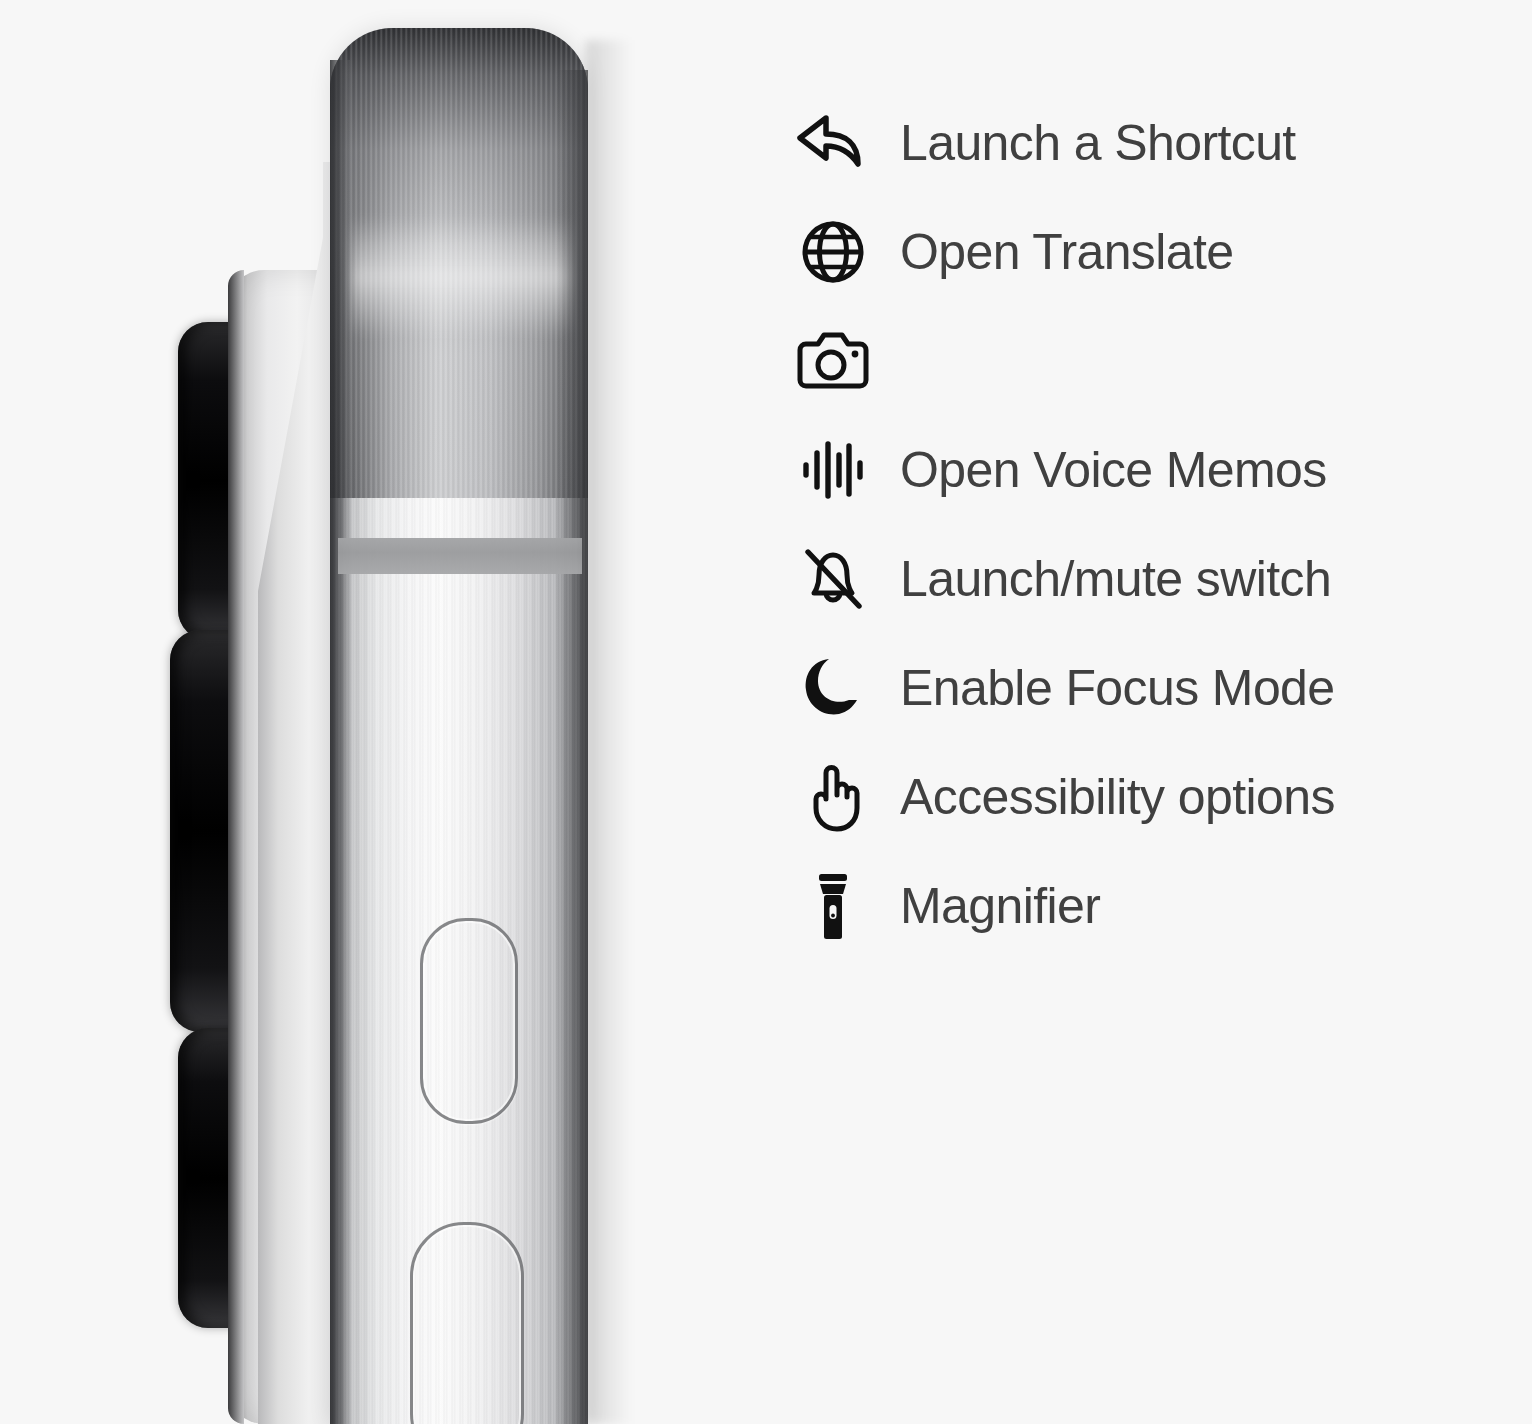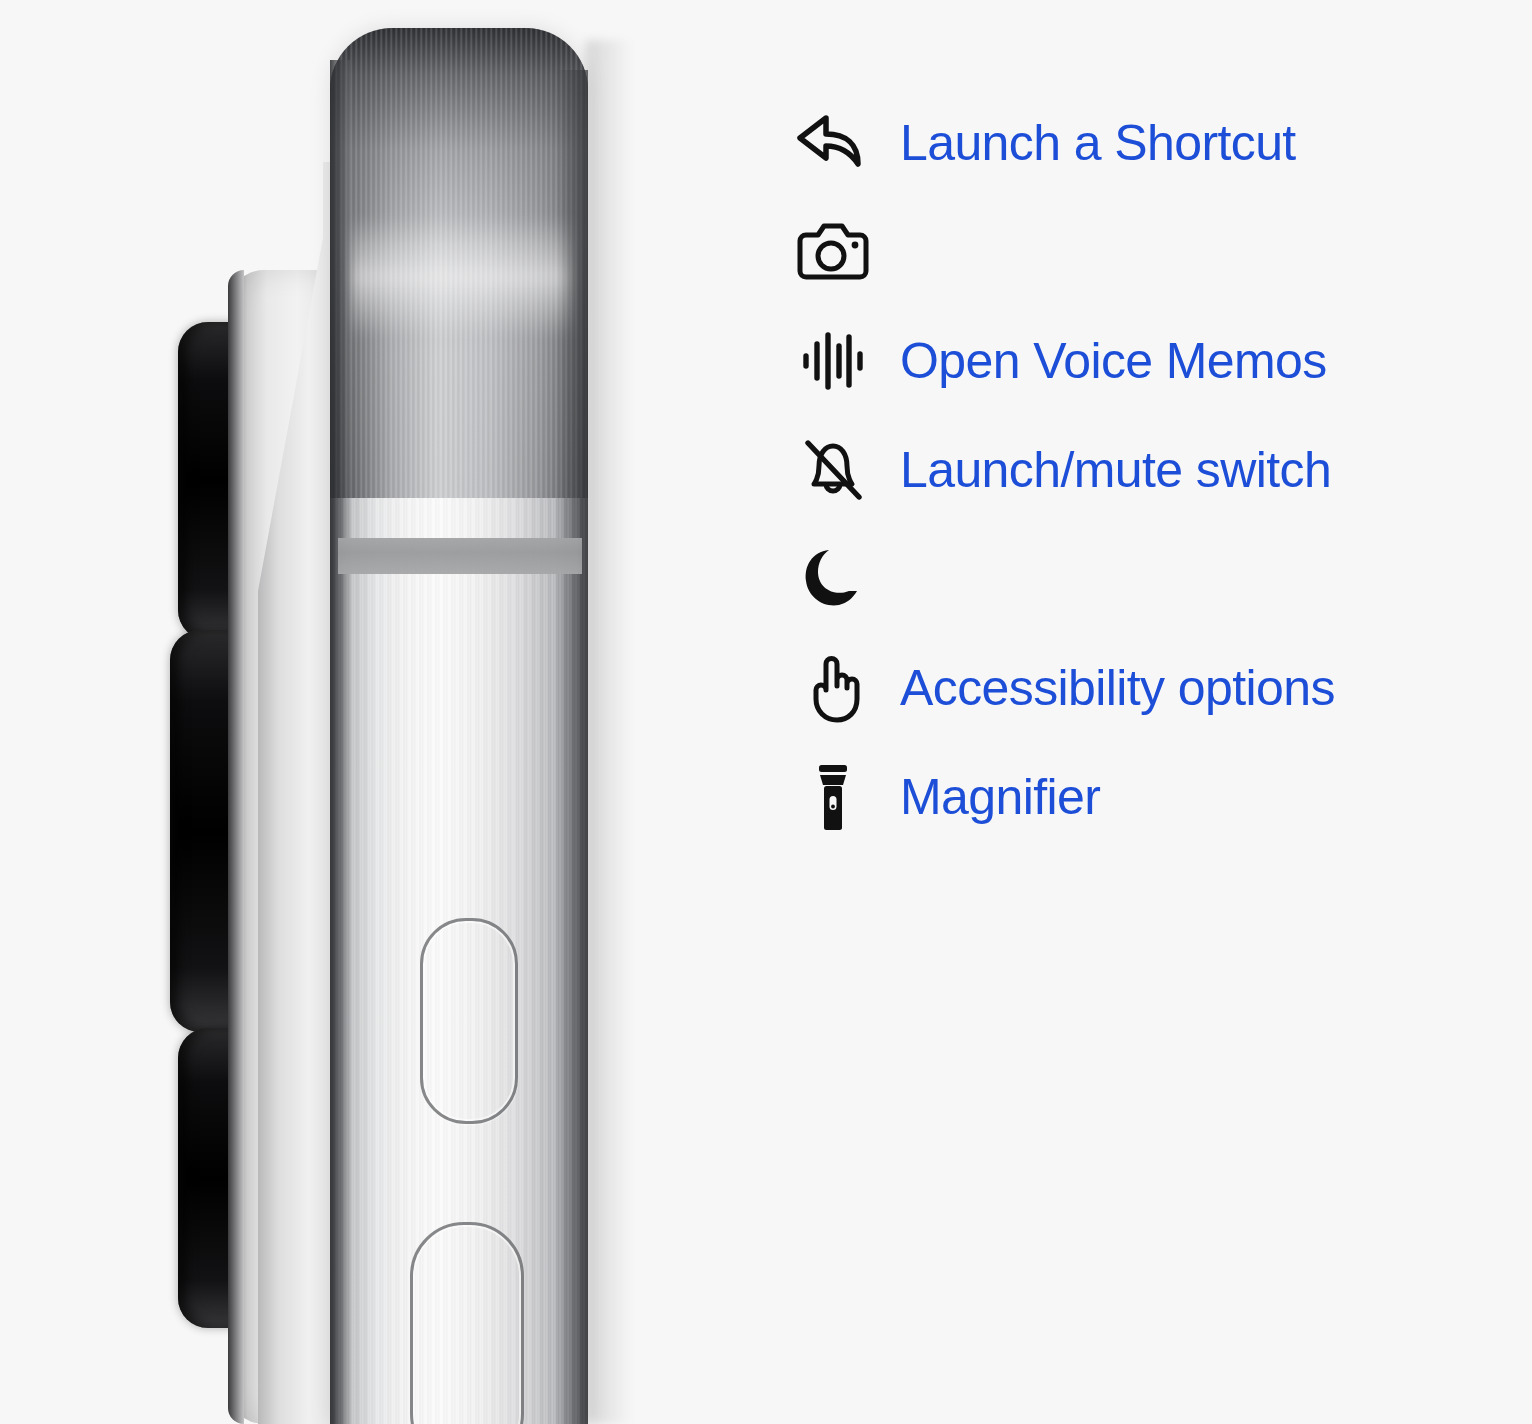--- a/index.html
+++ b/index.html
@@ -265,21 +265,21 @@
     width: 86px;
     height: 80px;
     display: flex;
     align-items: center;
     justify-content: center;
   }
   .feature-icon svg { display: block; }
   .feature-label {
     font-size: 50px;
     line-height: 1;
-    color: #1d4ed8;
+    color: #404040;
     font-weight: 400;
     letter-spacing: -0.6px;
     white-space: nowrap;
     margin-left: 24px;
   }
 </style>
 </head>
 <body style="background: rgb(247, 247, 247);">
 
 <div id="stage" style="background: rgb(247, 247, 247);">
@@ -310,20 +310,32 @@
 
     <div class="feature-row">
       <span class="feature-icon">
         <svg width="74" height="62" viewBox="0 0 74 62" fill="none">
           <path d="M30 6 L4 26 L30 46 L30 34 C44 34 54 40 62 52 C62 32 50 22 30 22 Z" stroke="#111" stroke-width="5.5" stroke-linejoin="round" stroke-linecap="round" fill="none"></path>
         </svg>
       </span>
       <span class="feature-label">Launch a Shortcut</span>
     </div>
 
+    <div class="feature-row">
+      <span class="feature-icon">
+        <svg width="66" height="66" viewBox="0 0 66 66" fill="none">
+          <circle cx="33" cy="33" r="28" stroke="#111" stroke-width="5" fill="none"></circle>
+          <ellipse cx="33" cy="33" rx="13.5" ry="28" stroke="#111" stroke-width="5" fill="none"></ellipse>
+          <line x1="5" y1="33" x2="61" y2="33" stroke="#111" stroke-width="5"></line>
+          <path d="M11 18 H55" stroke="#111" stroke-width="4.6"></path>
+          <path d="M11 48 H55" stroke="#111" stroke-width="4.6"></path>
+        </svg>
+      </span>
+      <span class="feature-label">Open Translate</span>
+    </div>
 
     <div class="feature-row">
       <span class="feature-icon">
         <svg width="74" height="58" viewBox="0 0 74 58" fill="none">
           <path d="M4 18 a6 6 0 0 1 6-6 H22 L28 3 H46 L52 12 H64 a6 6 0 0 1 6 6 V48 a6 6 0 0 1 -6 6 H10 a6 6 0 0 1 -6 -6 Z" stroke="#111" stroke-width="5" stroke-linejoin="round" fill="none"></path>
           <circle cx="35" cy="33" r="13" stroke="#111" stroke-width="5" fill="none"></circle>
           <circle cx="59" cy="22" r="3.4" fill="#111"></circle>
         </svg>
       </span>
     </div>
@@ -354,20 +366,21 @@
       </span>
       <span class="feature-label">Launch/mute switch</span>
     </div>
 
     <div class="feature-row">
       <span class="feature-icon">
         <svg width="62" height="64" viewBox="0 0 62 64" fill="none">
           <path d="M47 44 C32 50 16 41 16 25 C16 16 20 8 27 3 C10 5 2 19 4 34 C6 50 21 61 37 58 C45 56 51 51 55 44 Z" fill="#111"></path>
         </svg>
       </span>
+      <span class="feature-label">Enable Focus Mode</span>
     </div>
 
     <div class="feature-row">
       <span class="feature-icon">
         <svg width="62" height="70" viewBox="0 0 62 70" fill="none">
           <path d="M24 36 V11 a5.5 5.5 0 0 1 11 0 V33
                    M35 33 V27 a5 5 0 0 1 10 0 V35
                    M45 35 V31 a5 5 0 0 1 10 0 V46
                    C55 59 46 67 35 67 C23 67 14 58 14 46
                    V37 a5 5 0 0 1 10 0" stroke="#111" stroke-width="5" stroke-linejoin="round" stroke-linecap="round" fill="none"></path>

